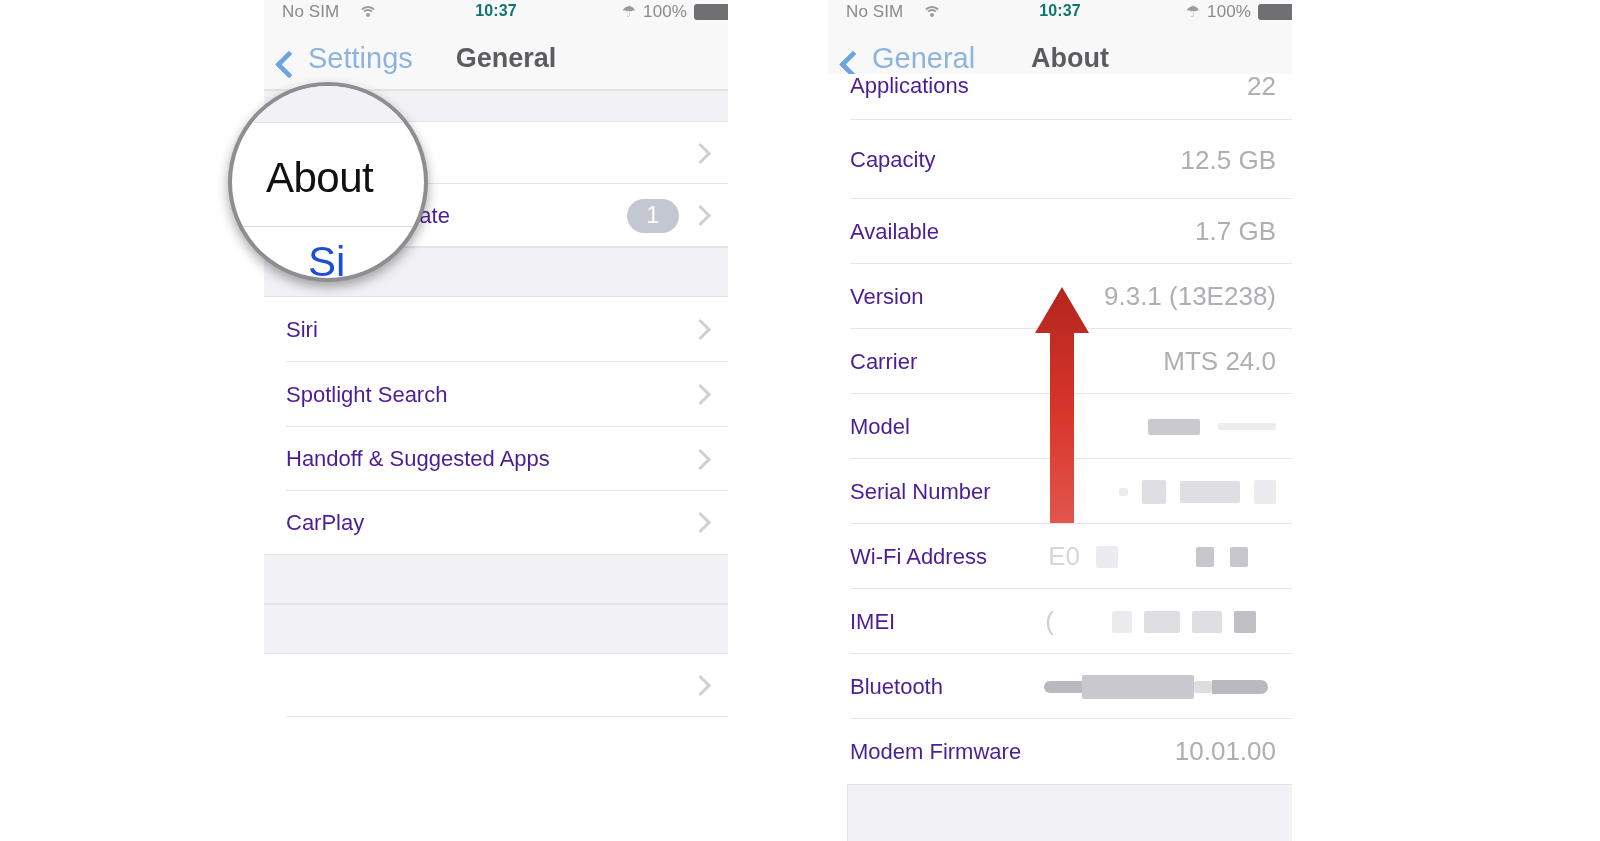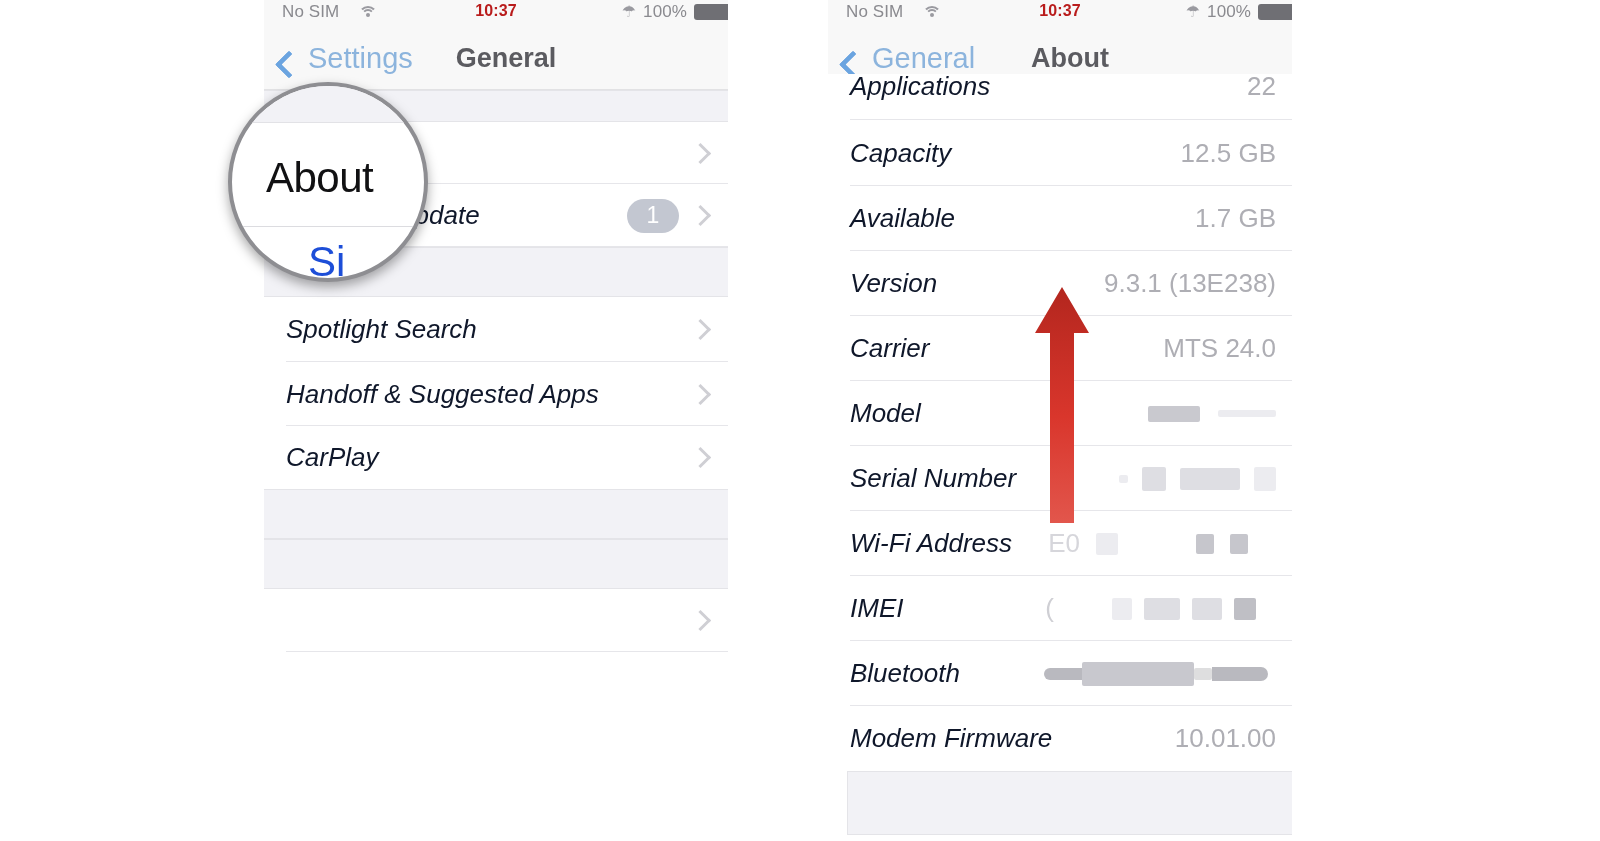--- a/index.html
+++ b/index.html
@@ -48,21 +48,21 @@
     left: 18px; top: 2px;
     display: flex;
     align-items: center;
     gap: 20px;
   }
   .sb-center {
     position: absolute;
     left: 0; right: 0; top: 2px;
     text-align: center;
     font-weight: bold;
-    color: #b91c1c;
+    color: #0f766e;
     font-size: 16px;
   }
   .sb-right {
     position: absolute;
     right: -6px; top: 2px;
     display: flex;
     align-items: center;
     gap: 7px;
   }
   .wifi-glyph { display: inline-block; width: 17px; height: 14px; position: relative; }
@@ -143,24 +143,23 @@
     padding-left: 22px;
     box-sizing: border-box;
   }
   .row .sep {
     position: absolute;
     left: 22px; right: 0; bottom: 0;
     height: 1px;
     background: #e6e6ea;
   }
   .row-label {
-    font-size: 26px;
-    color: #0f172a;
+    font-size: 22px;
+    color: #4c1d95;
     white-space: nowrap;
-    font-style: italic;
   }
   .row-right {
     margin-left: auto;
     display: flex;
     align-items: center;
     gap: 14px;
     padding-right: 16px;
   }
   .row-value {
     font-size: 26px;
@@ -317,20 +316,27 @@
         <span class="row-label">Software Update</span>
         <span class="row-right">
           <span class="badge">1</span>
           <span class="chev"></span>
         </span>
         <span class="sep"></span>
       </div>
 
       <div class="gap" style="height:48px"></div>
 
+      <div class="row" style="height:65px">
+        <span class="row-label">Siri</span>
+        <span class="row-right">
+          <span class="chev"></span>
+        </span>
+        <span class="sep"></span>
+      </div>
 
       <div class="row" style="height:65px">
         <span class="row-label">Spotlight Search</span>
         <span class="row-right">
           <span class="chev"></span>
         </span>
         <span class="sep"></span>
       </div>
 
       <div class="row" style="height:64px">
@@ -405,21 +411,21 @@
         <span class="row-label">Applications</span>
         <span class="row-right">
           <span class="row-value">22</span>
         </span>
       </div>
       <span class="sep" style="position:absolute;left:22px;right:0;bottom:0;height:1px;background:#e6e6ea;"></span>
     </div>
 
     <div class="list" style="margin-top:31px;">
 
-      <div class="row" style="height:65px">
+      <div class="row" style="height:78px">
         <span class="row-label">Capacity</span>
         <span class="row-right">
           <span class="row-value">12.5 GB</span>
         </span>
         <span class="sep"></span>
       </div>
 
       <div class="row" style="height:65px">
         <span class="row-label">Available</span>
         <span class="row-right">

